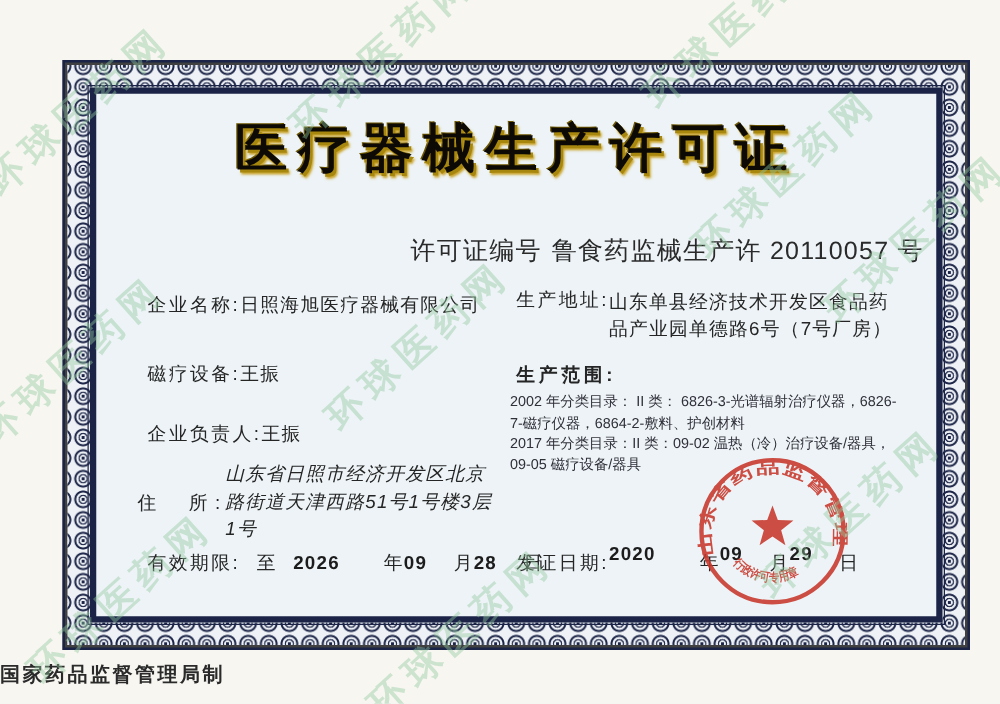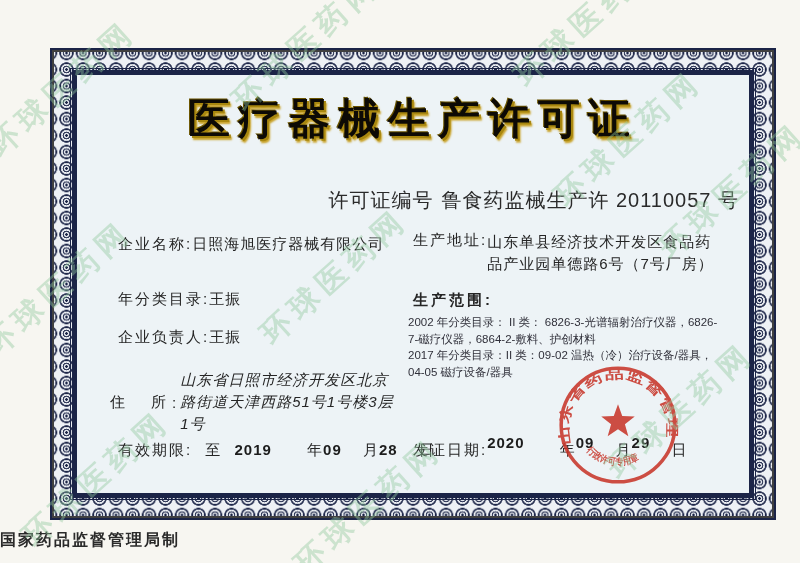--- a/index.html
+++ b/index.html
@@ -60,21 +60,21 @@
   }
   .license-line .lbl { margin-right:8px; }
 
   
   .row { position:absolute; font-size:15px; color:#252525; letter-spacing:1px; }
   .row .lbl { letter-spacing:2px; }
   .val { font-weight:500; }
 
   .l-company   { left:41px; top:160px; }
   .l-legal     { left:41px; top:215px; }
-  .l-manager   { left:41px; top:253px; }
+  .l-manager   { left:41px; top:263px; }
 
   .l-residence { left:33px; top:294px; display:flex; align-items:center; }
   .resi-lbl { display:inline-flex; justify-content:space-between; width:56px; letter-spacing:0; }
   .resi-colon { margin:0 3px 0 6px; }
   .resi-val { display:inline-block; width:216px; line-height:22px;font-style:italic; }
 
   .l-valid     { left:41px; top:366px; white-space:nowrap; }
   .date-num { font-weight:700; color:#1c1c1c; }
   .g8{margin-left:8px;} .g16{margin-left:16px;} .g30{margin-left:30px;}
 
@@ -115,54 +115,54 @@
 
     <div class="license-line">
       <span class="lbl">许可证编号</span><span class="val">鲁食药监械生产许 20110057 号</span>
     </div>
 
     <div class="row l-company">
       <span class="lbl">企业名称:</span><span class="val">日照海旭医疗器械有限公司</span>
     </div>
 
     <div class="row l-legal">
-      <span class="lbl">年分类目录:</span><span class="val">王振</span>
+      <span class="lbl">磁疗设备:</span><span class="val">王振</span>
     </div>
 
     <div class="row l-manager">
       <span class="lbl">企业负责人:</span><span class="val">王振</span>
     </div>
 
     <div class="row l-residence">
       <span class="resi-lbl">
         <span>住</span>
         <span>所</span>
       </span>
       <span class="resi-colon">:</span>
       <span class="resi-val val">山东省日照市经济开发区北京路街道天津西路51号1号楼3层1号</span>
     </div>
 
     <div class="row l-valid">
       <span class="lbl">有效期限:</span>
       <span class="g8">至</span>
-      <span class="date-num g8">2019</span>
+      <span class="date-num g8">2026</span>
       <span class="g30">年</span><span class="date-num">09</span>
       <span class="g16">月</span><span class="date-num">28</span>
       <span class="g16">日</span>
     </div>
 
     <div class="row r-address">
       <span class="lbl">生产地址:</span>
         <span class="addr-val val">山东单县经济技术开发区食品药品产业园单德路6号（7号厂房）</span>
     </div>
 
     <div class="row r-scope-lbl">生产范围:</div>
     <div class="row r-scope-lines">
       <div>2002 年分类目录： II 类： 6826-3-光谱辐射治疗仪器，6826-7-磁疗仪器，6864-2-敷料、护创材料</div>
-      <div>2017 年分类目录：II 类：09-02 温热（冷）治疗设备/器具，04-05 磁疗设备/器具</div>
+      <div>2017 年分类目录：II 类：09-02 温热（冷）治疗设备/器具，09-05 磁疗设备/器具</div>
     </div>
 
 
     <div class="row r-issue-date">
       <span class="lbl">发证日期:</span><span class="date-num raised">2020</span>
       <span class="g30">年</span><span class="date-num raised">09</span>
       <span class="g16">月</span><span class="date-num raised">29</span>
       <span class="g16">日</span>
     </div>
 

